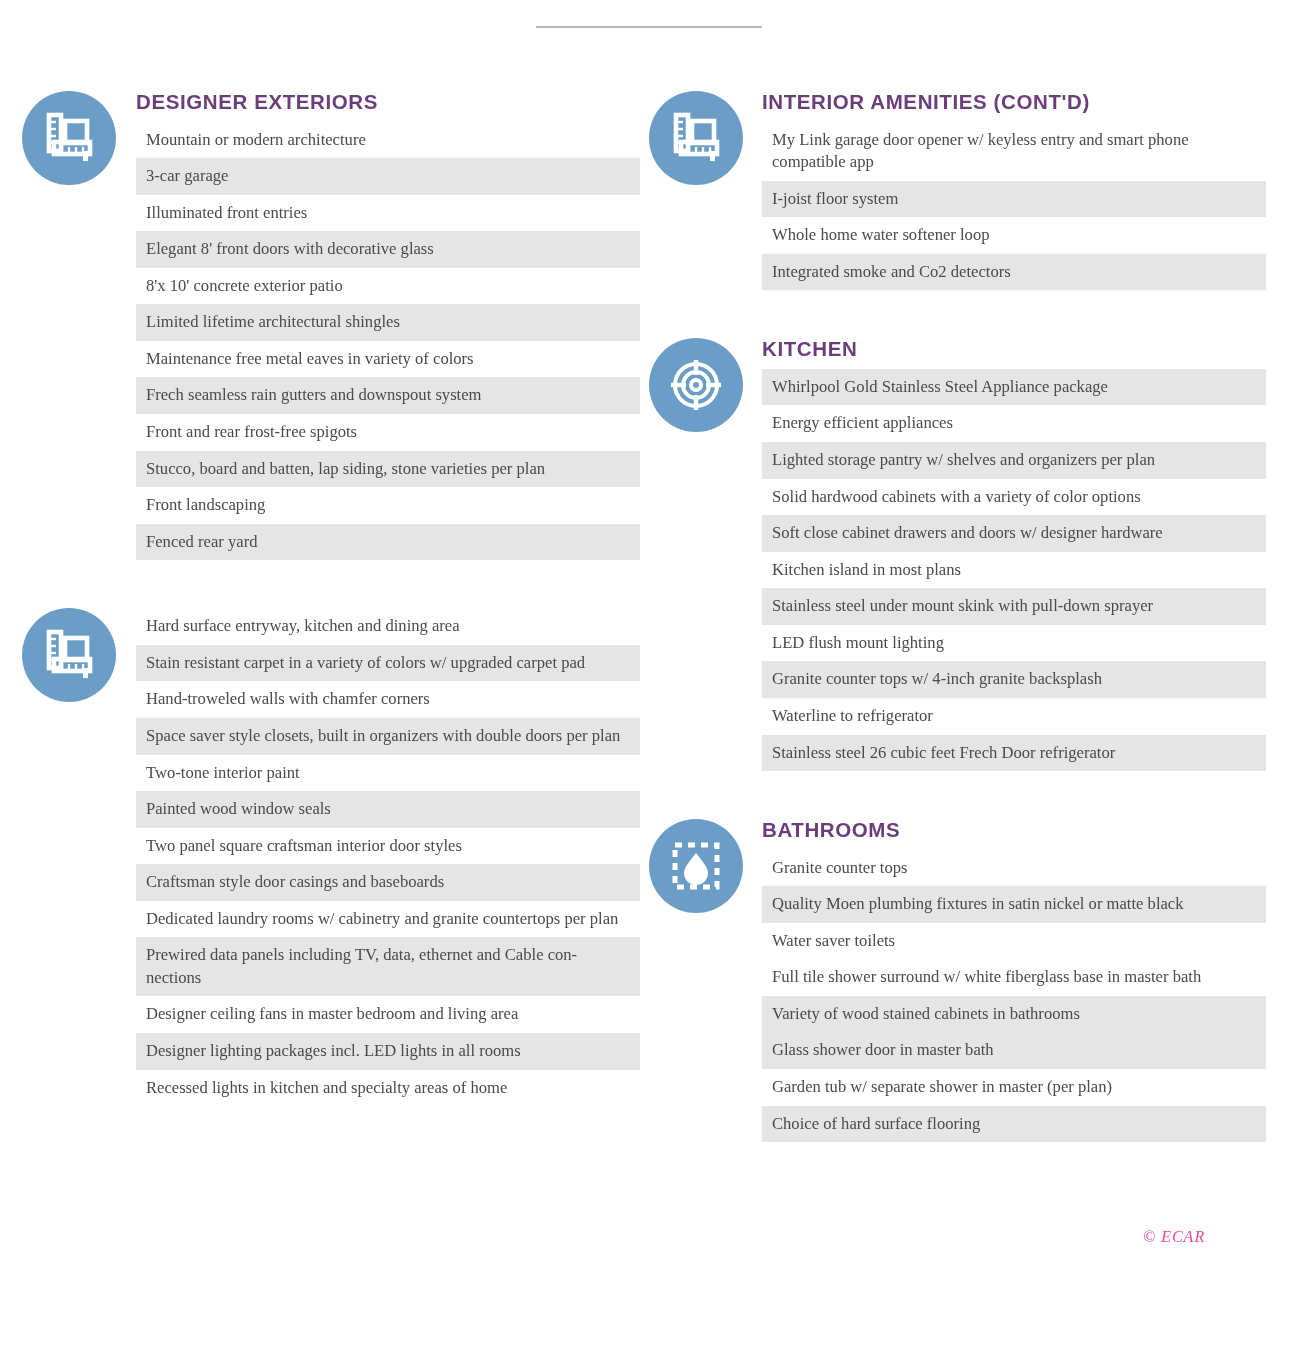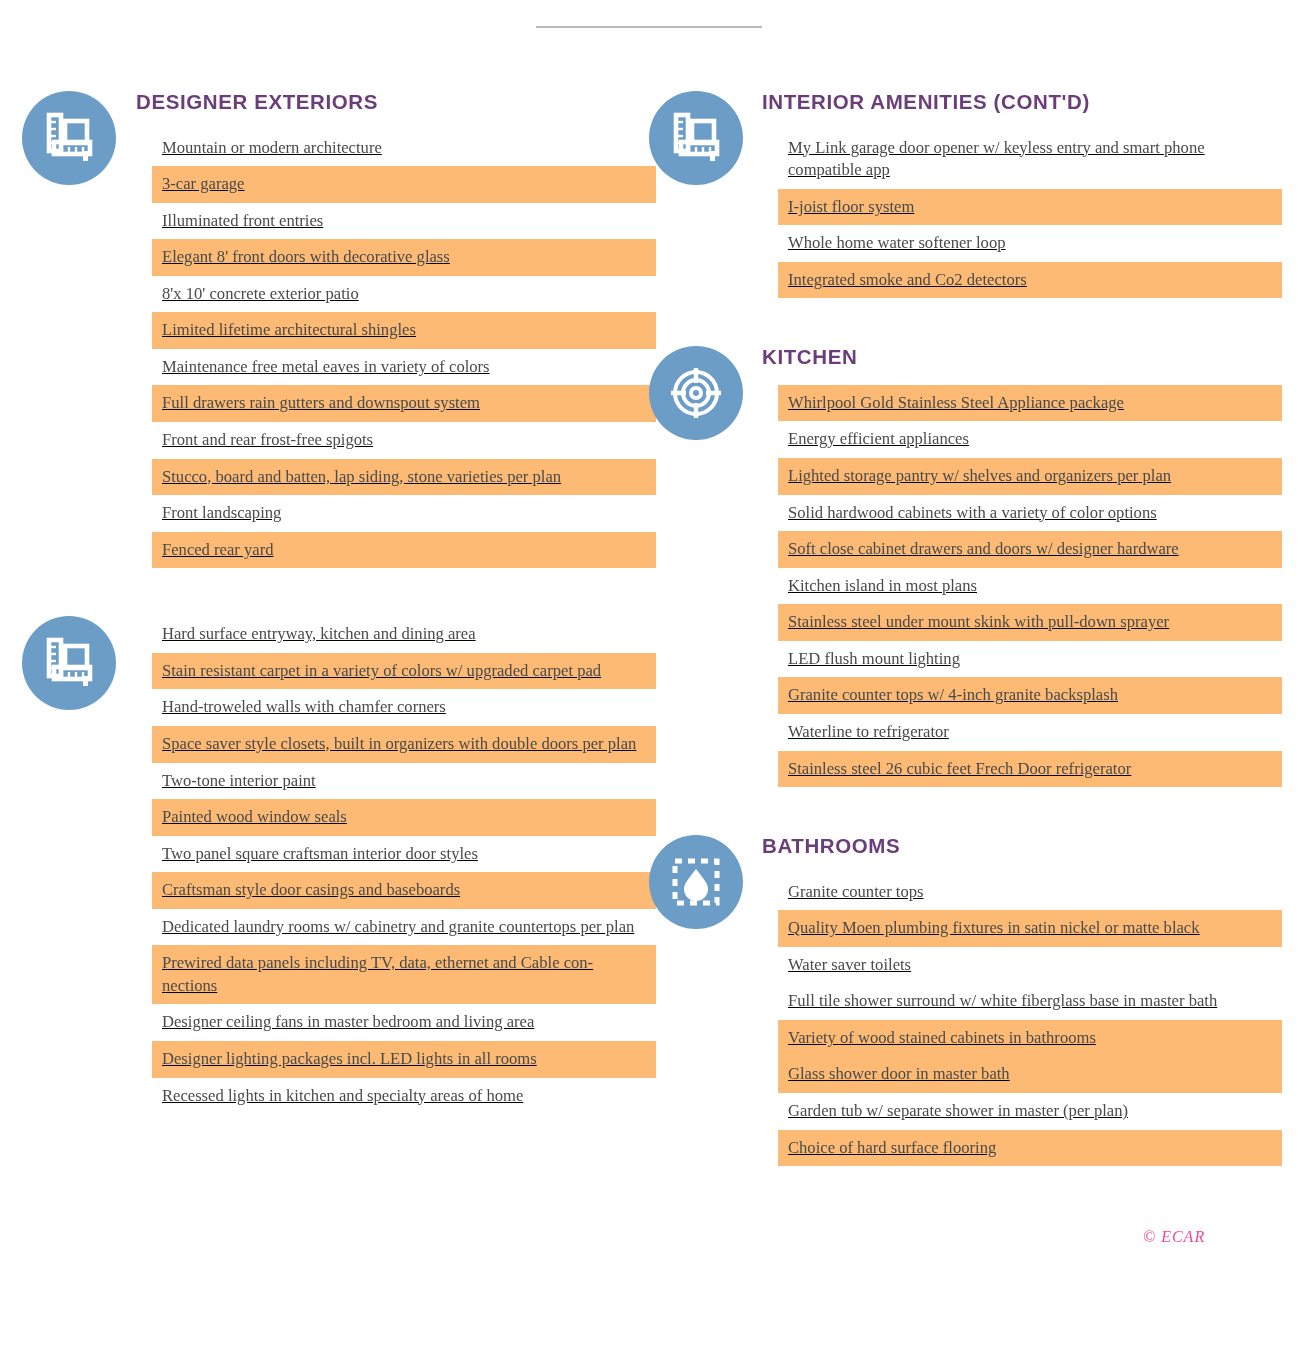--- a/index.html
+++ b/index.html
@@ -76,35 +76,34 @@
     font-size: 20.5px;
     letter-spacing: 0.6px;
     color: #6b3d7a;
     margin: 33px 0 8px 0;
     line-height: 1.1;
   }
 
   
   .feature-list {
     list-style: none;
-    margin: 16px;
+    margin: 0;
     padding: 0;
     width: 504px;
-    text-decoration: underline;
   }
   .feature-item {
     font-family: "Liberation Serif", serif;
     font-size: 16.6px;
     color: #4a4a4a;
     line-height: 1.36;
     padding: 7px 10px 7px 10px;
     background: transparent;
   }
   .feature-item.alt {
-    background: #fdba74;
+    background: #e5e5e5;
   }
 
   
   .col-right .section { padding-left: 113px; }
   .col-right .section-icon { left: 0px; }
   .col-right .feature-list { width: 504px; }
 
   
   .watermark {
     position: absolute;
@@ -151,21 +150,21 @@
         </span>
         <h2 class="section-heading">DESIGNER EXTERIORS</h2>
         <ul class="feature-list">
           <li class="feature-item">Mountain or modern architecture</li>
           <li class="feature-item alt">3-car garage</li>
           <li class="feature-item">Illuminated front entries</li>
           <li class="feature-item alt">Elegant 8' front doors with decorative glass</li>
           <li class="feature-item">8'x 10' concrete exterior patio</li>
           <li class="feature-item alt">Limited lifetime architectural shingles</li>
           <li class="feature-item">Maintenance free metal eaves in variety of colors</li>
-          <li class="feature-item alt">Full drawers rain gutters and downspout system</li>
+          <li class="feature-item alt">Frech seamless rain gutters and downspout system</li>
           <li class="feature-item">Front and rear frost-free spigots</li>
           <li class="feature-item alt">Stucco, board and batten, lap siding, stone varieties per plan</li>
           <li class="feature-item">Front landscaping</li>
           <li class="feature-item alt">Fenced rear yard</li>
         </ul>
       </div>
       <div class="section">
         <span class="section-icon">
           <svg width="58" height="58" viewBox="0 0 58 58">
       <g fill="none" stroke="#ffffff" stroke-width="4.6">

